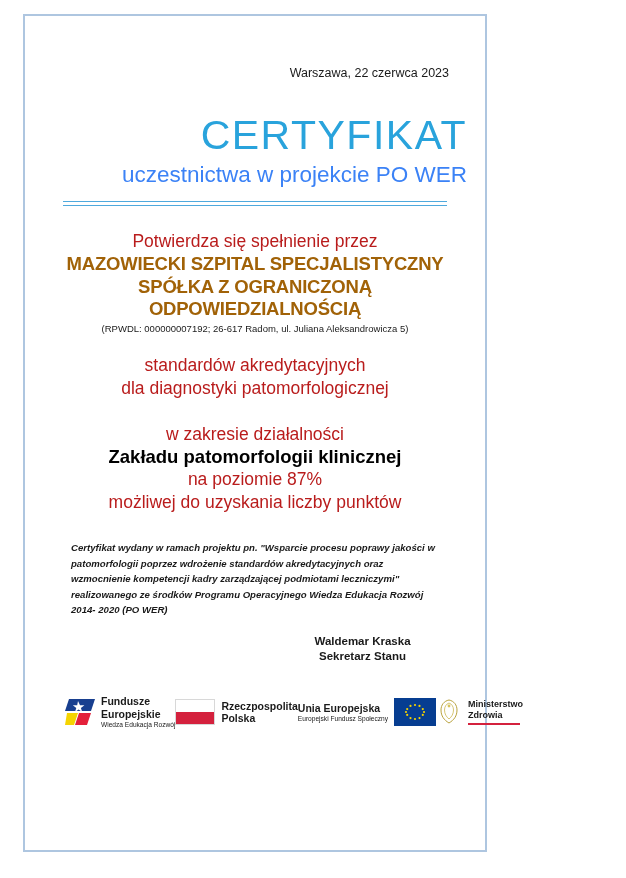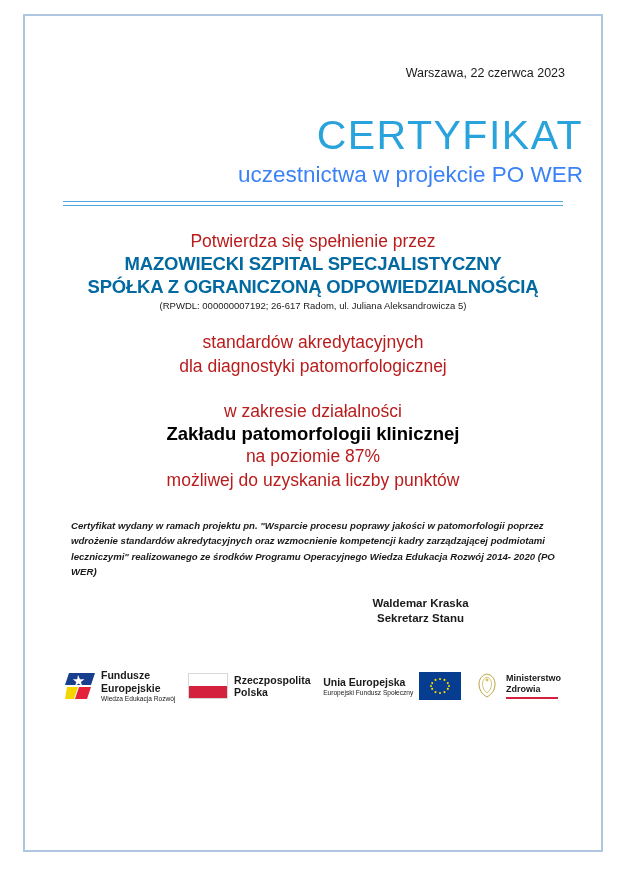--- a/index.html
+++ b/index.html
@@ -20,21 +20,21 @@
     position: relative;
     width: 626px;
     height: 878px;
     background: #ffffff;
   }
 
   .cert-frame {
     position: absolute;
     left: 23px;
     top: 14px;
-    width: 580px;
+    width: 464px;
     height: 838px;
     border: 2px solid #aec6e0;
     background: #ffffff;
     box-sizing: border-box;
   }
 
   .inner {
     position: absolute;
     left: 0;
     top: 0;
@@ -87,21 +87,21 @@
   }
   .line-normal {
     font-size: 17.5px;
     line-height: 1.33;
     color: #b91c1c;
   }
   .line-bold {
     font-size: 18.5px;
     font-weight: bold;
     line-height: 1.22;
-    color: #0369a1;
+    color: #a16207;
     letter-spacing: -0.2px;
   }
   .line-reg {
     font-size: 9.5px;
     color: #1a1a1a;
     margin-top: 2px;
   }
   .gap-2 { height: 20px; }
   .gap-3 { height: 22px; }
 
@@ -141,21 +141,21 @@
     font-size: 10px;
     margin-top: 4px;
     color: #1a1a1a;
   }
 
   
   .logo-strip {
     position: absolute;
     left: 18px;
     right: 18px;
-    top: 642px;
+    top: 668px;
     height: 56px;
     display: flex;
     align-items: center;
     justify-content: space-between;
     padding: 0 22px;
     box-sizing: border-box;
   }
   .logo {
     display: flex;
     align-items: center;

